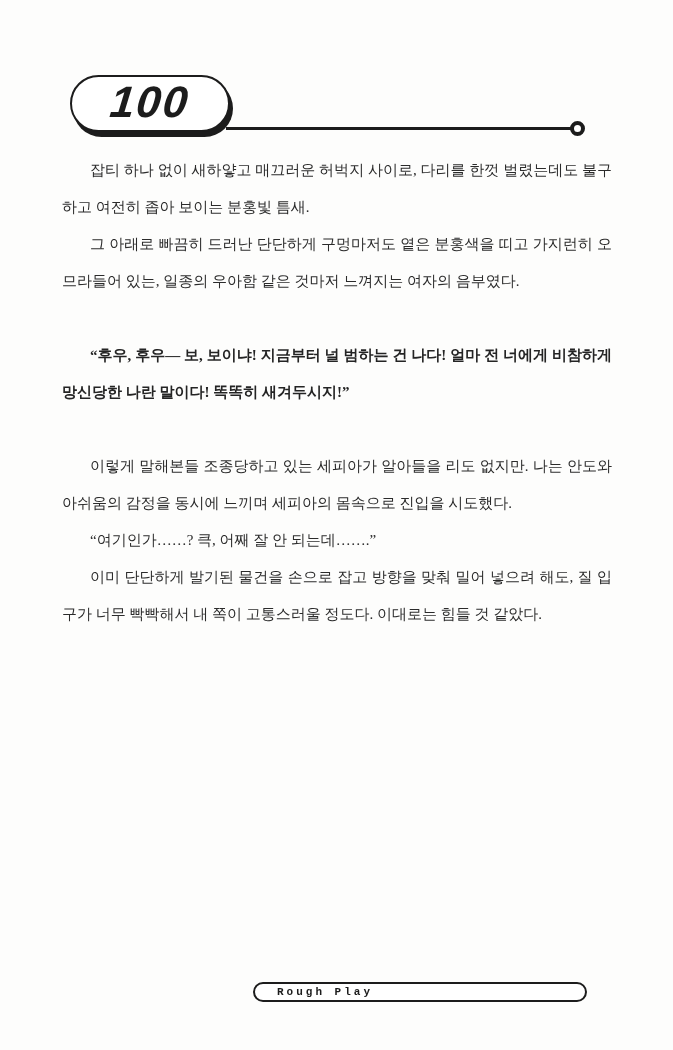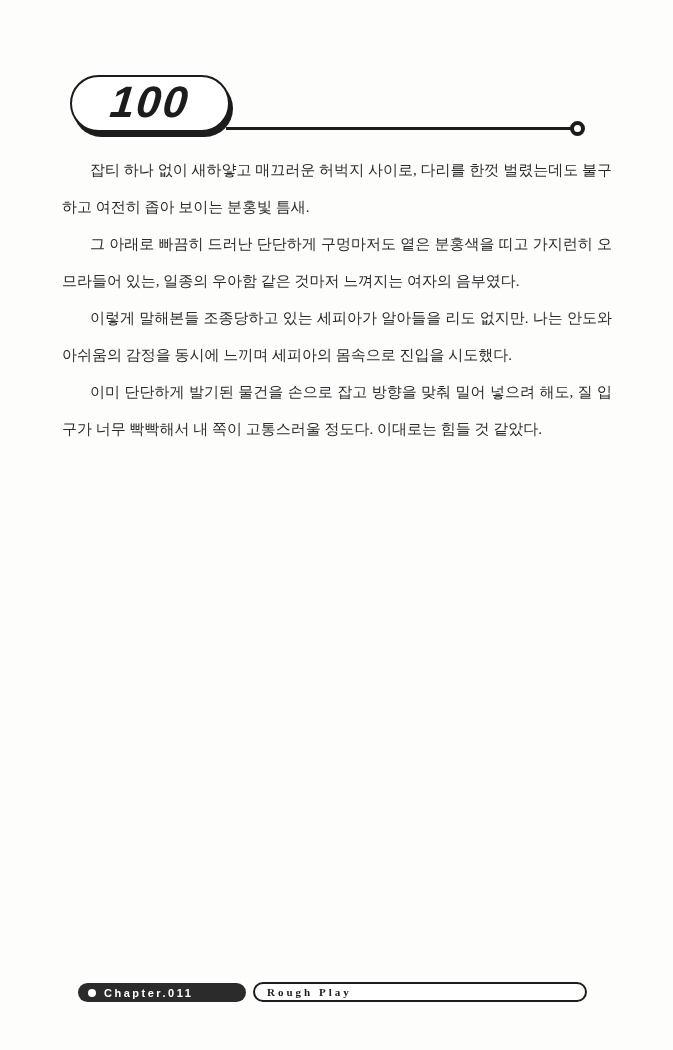--- a/index.html
+++ b/index.html
@@ -99,47 +99,45 @@
     left: 253px; top: 982px;
     width: 334px; height: 20px;
     background: #ffffff;
     border: 2px solid #1c1c1c;
     border-radius: 11px;
     display: flex; align-items: center;
     box-sizing: border-box;
   }
   .footer-title-label {
     color: #1c1c1c;
-    font-family: Liberation Serif, serif;
+    font-family: Liberation Mono, monospace;
     font-size: 11px;
     font-weight: bold;
     letter-spacing: 3px;
-    margin-left: 12px;
+    margin-left: 22px;
     white-space: nowrap;
   }
 </style>
 </head>
 <body>
 
 <div class="page">
 
   <div class="header-pill">
     <span class="page-number">100</span>
   </div>
   <div class="header-line"></div>
   <div class="header-ring"></div>
 
   <div class="body-text" id="body-text">
       <p class="para narration">잡티 하나 없이 새하얗고 매끄러운 허벅지 사이로, 다리를 한껏 벌렸는데도 불구하고 여전히 좁아 보이는 분홍빛 틈새.</p>
       <p class="para narration">그 아래로 빠끔히 드러난 단단하게 구멍마저도 옅은 분홍색을 띠고 가지런히 오므라들어 있는, 일종의 우아함 같은 것마저 느껴지는 여자의 음부였다.</p>
+      <p class="para dialogue-emphasis">“후우, 후우— 보, 보이냐! 지금부터 널 범하는 건 나다! 얼마 전 너에게 비참하게 망신당한 나란 말이다! 똑똑히 새겨두시지!”</p>
       <p class="para narration">이렇게 말해본들 조종당하고 있는 세피아가 알아들을 리도 없지만. 나는 안도와 아쉬움의 감정을 동시에 느끼며 세피아의 몸속으로 진입을 시도했다.</p>
+      <p class="para dialogue">“여기인가……? 큭, 어째 잘 안 되는데…….”</p>
       <p class="para narration">이미 단단하게 발기된 물건을 손으로 잡고 방향을 맞춰 밀어 넣으려 해도, 질 입구가 너무 빡빡해서 내 쪽이 고통스러울 정도다. 이대로는 힘들 것 같았다.</p>
     </div>
 
-  <div class="footer-chapter">
-    <span class="footer-dot"></span>
-    <span class="footer-chapter-label">Chapter.011</span>
-  </div>
   <div class="footer-title">
     <span class="footer-title-label">Rough Play</span>
   </div>
 
 </div>
 
 </body></html>

